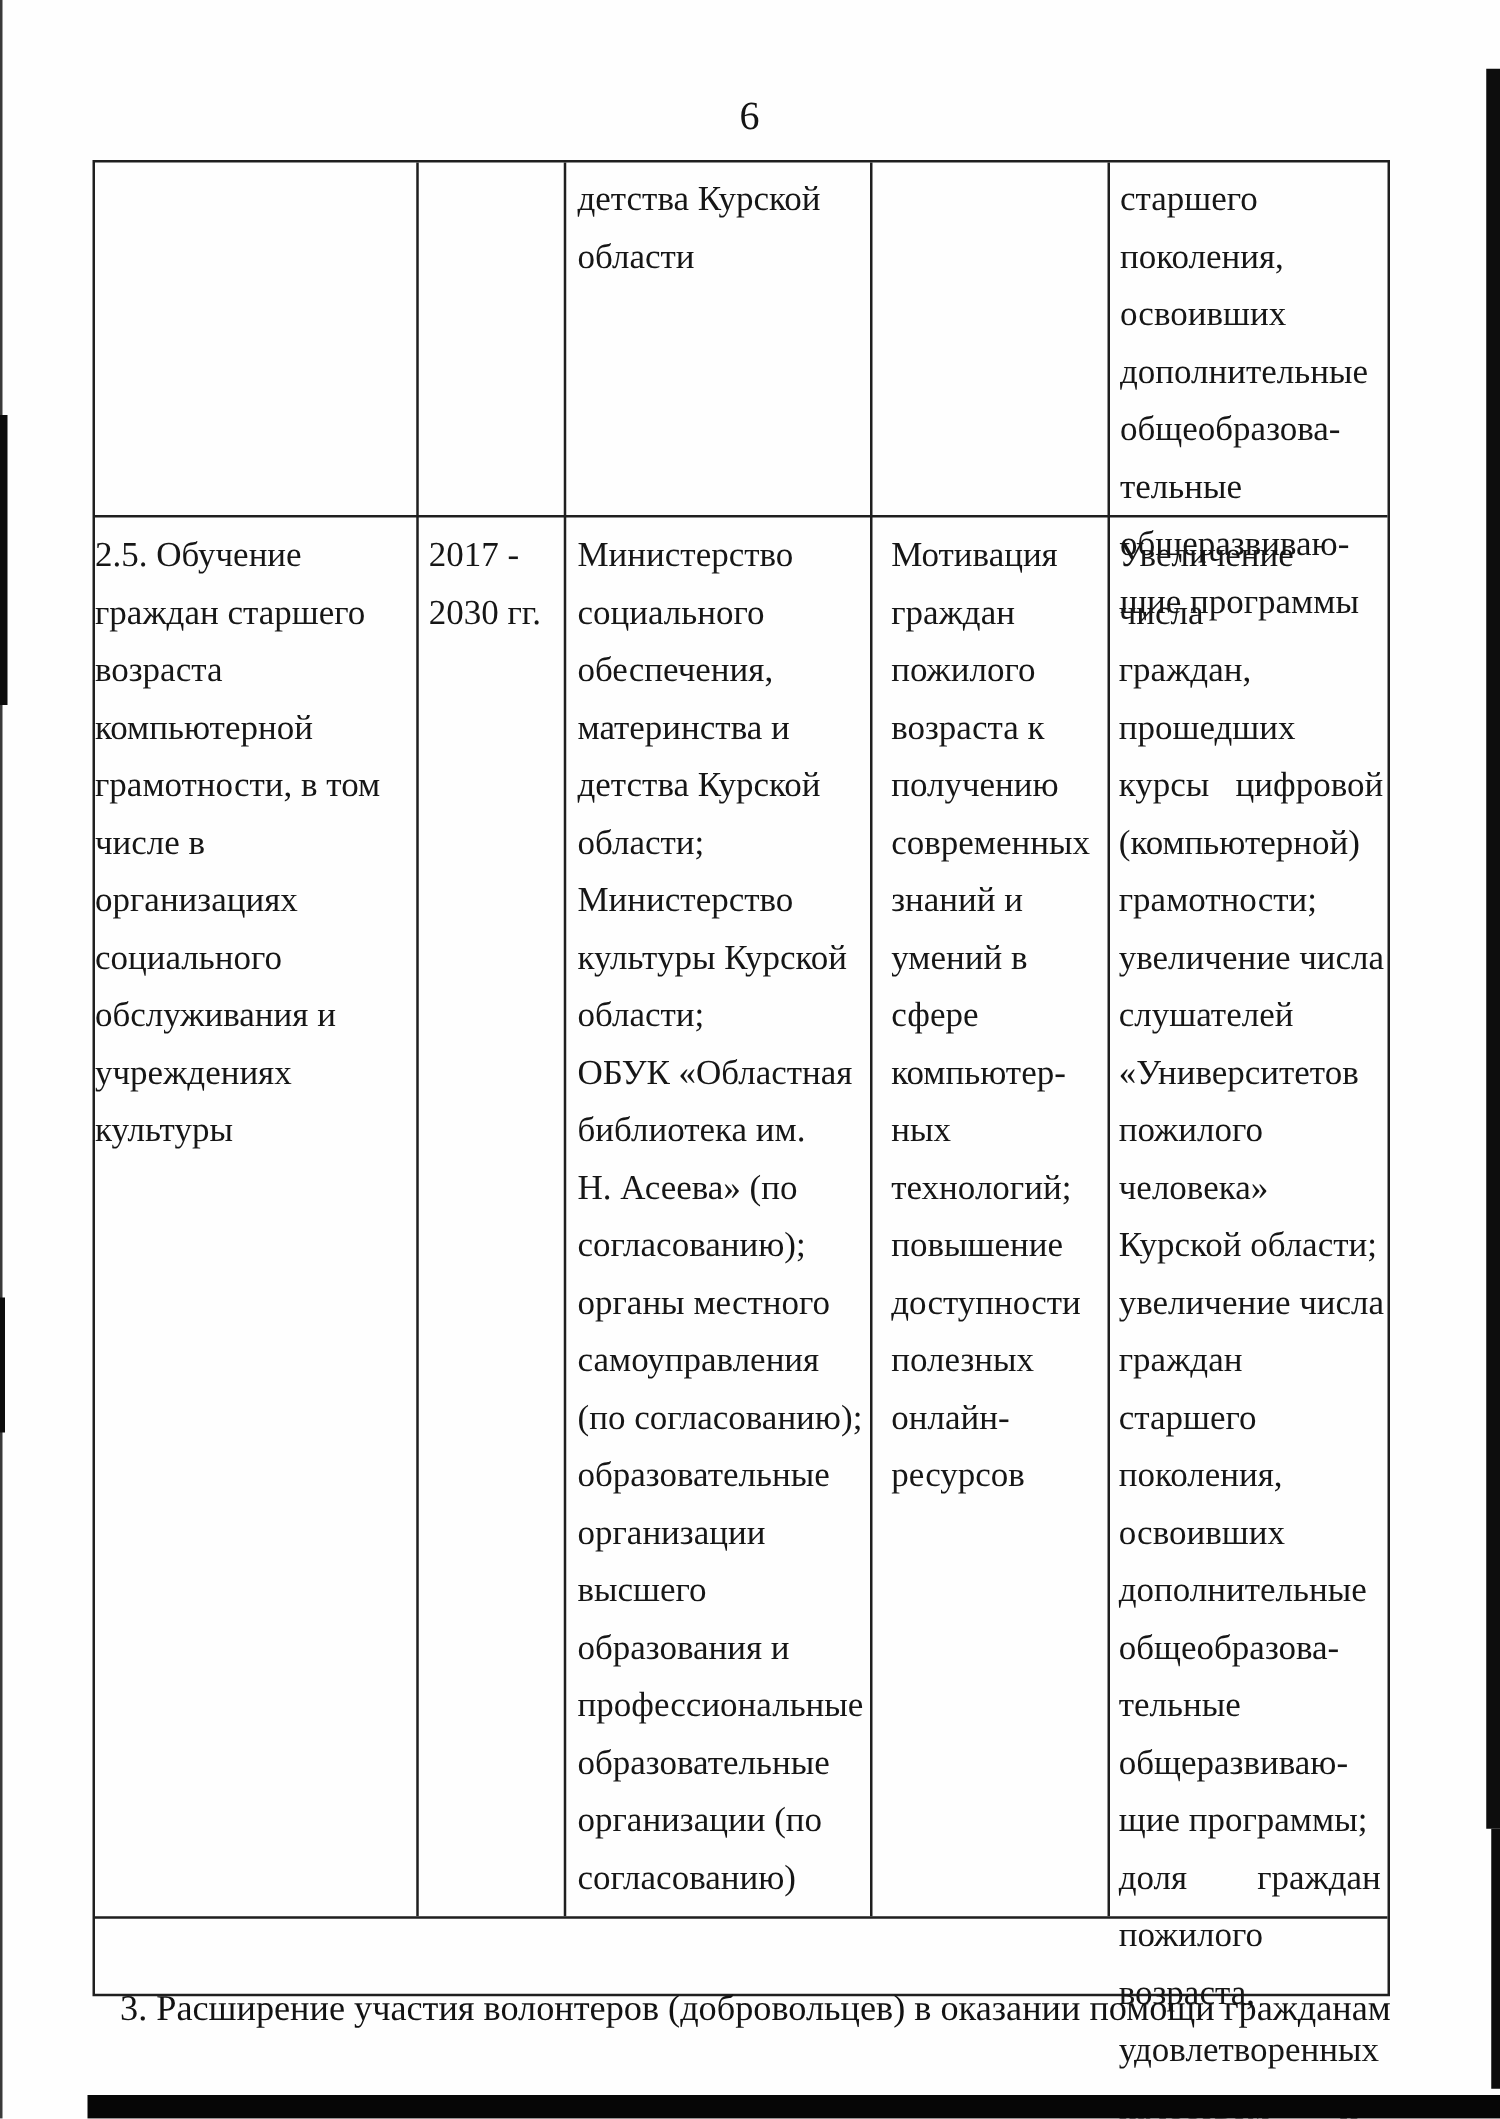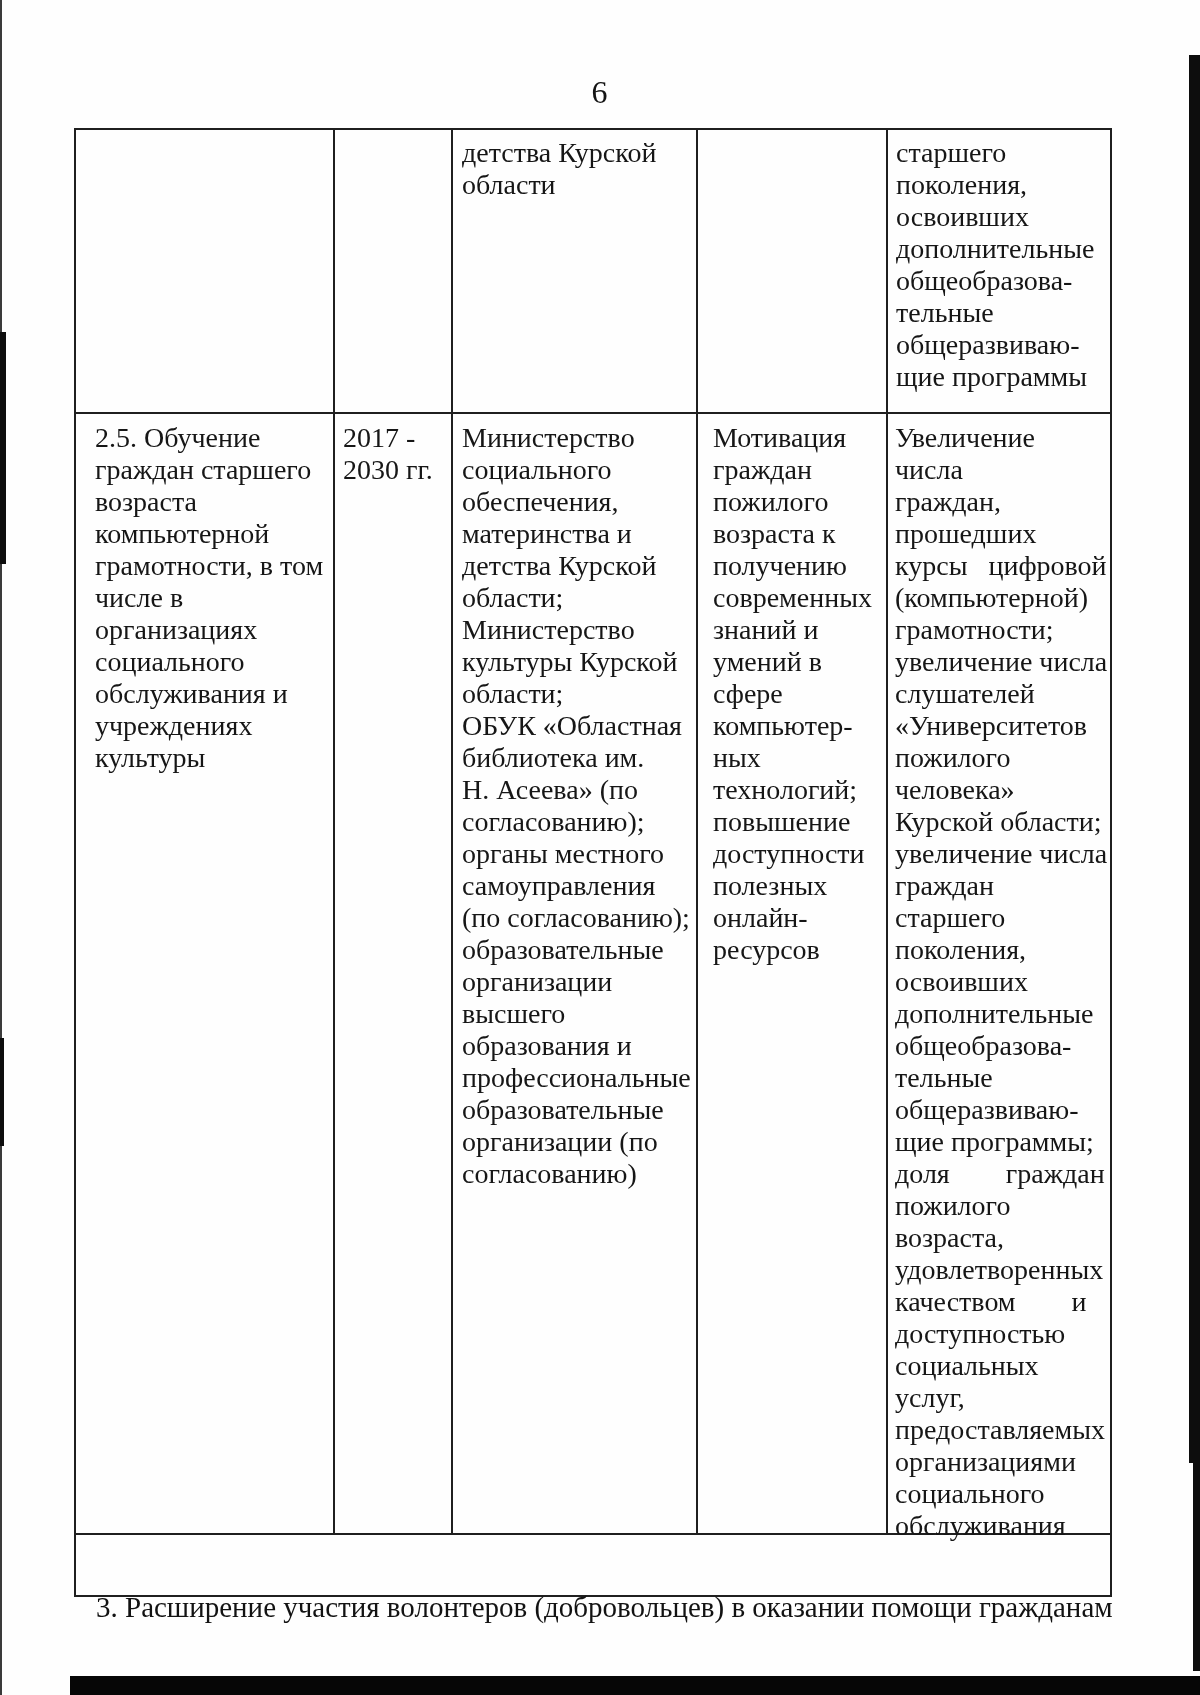--- a/index.html
+++ b/index.html
@@ -29,21 +29,21 @@
     border: 2px solid #1f1f1f;
     box-sizing: border-box;
   }
   .vline, .hline { position: absolute; background: #1f1f1f; }
   .vline { width: 2px; top: 0; height: 1403px; }
   .hline { height: 2px; left: 0; width: 1034px; }
   .cell {
     position: absolute;
     white-space: pre-wrap;
     font-size: 28px;
-    line-height: 32px;
+    line-height: 46px;
     color: #161616;
   }
   .section-row-text {
     position: absolute;
     left: 20px;
     top: 1448px;
     width: 1000px;
     font-size: 29px;
     line-height: 58px;
     white-space: nowrap;
@@ -78,21 +78,21 @@
 области</div>
     <div class="cell" style="left:820px; top:7px;  width:212px">старшего
 поколения,
 освоивших
 дополнительные
 общеобразова-
 тельные
 общеразвиваю-
 щие программы</div>
 
-    <div class="cell" style="left:19px;   top:292px; width:244px">2.5. Обучение
+    <div class="cell" style="left:0;   top:292px; width:244px">2.5. Обучение
 граждан старшего
 возраста
 компьютерной
 грамотности, в том
 числе в
 организациях
 социального
 обслуживания и
 учреждениях
 культуры</div>

